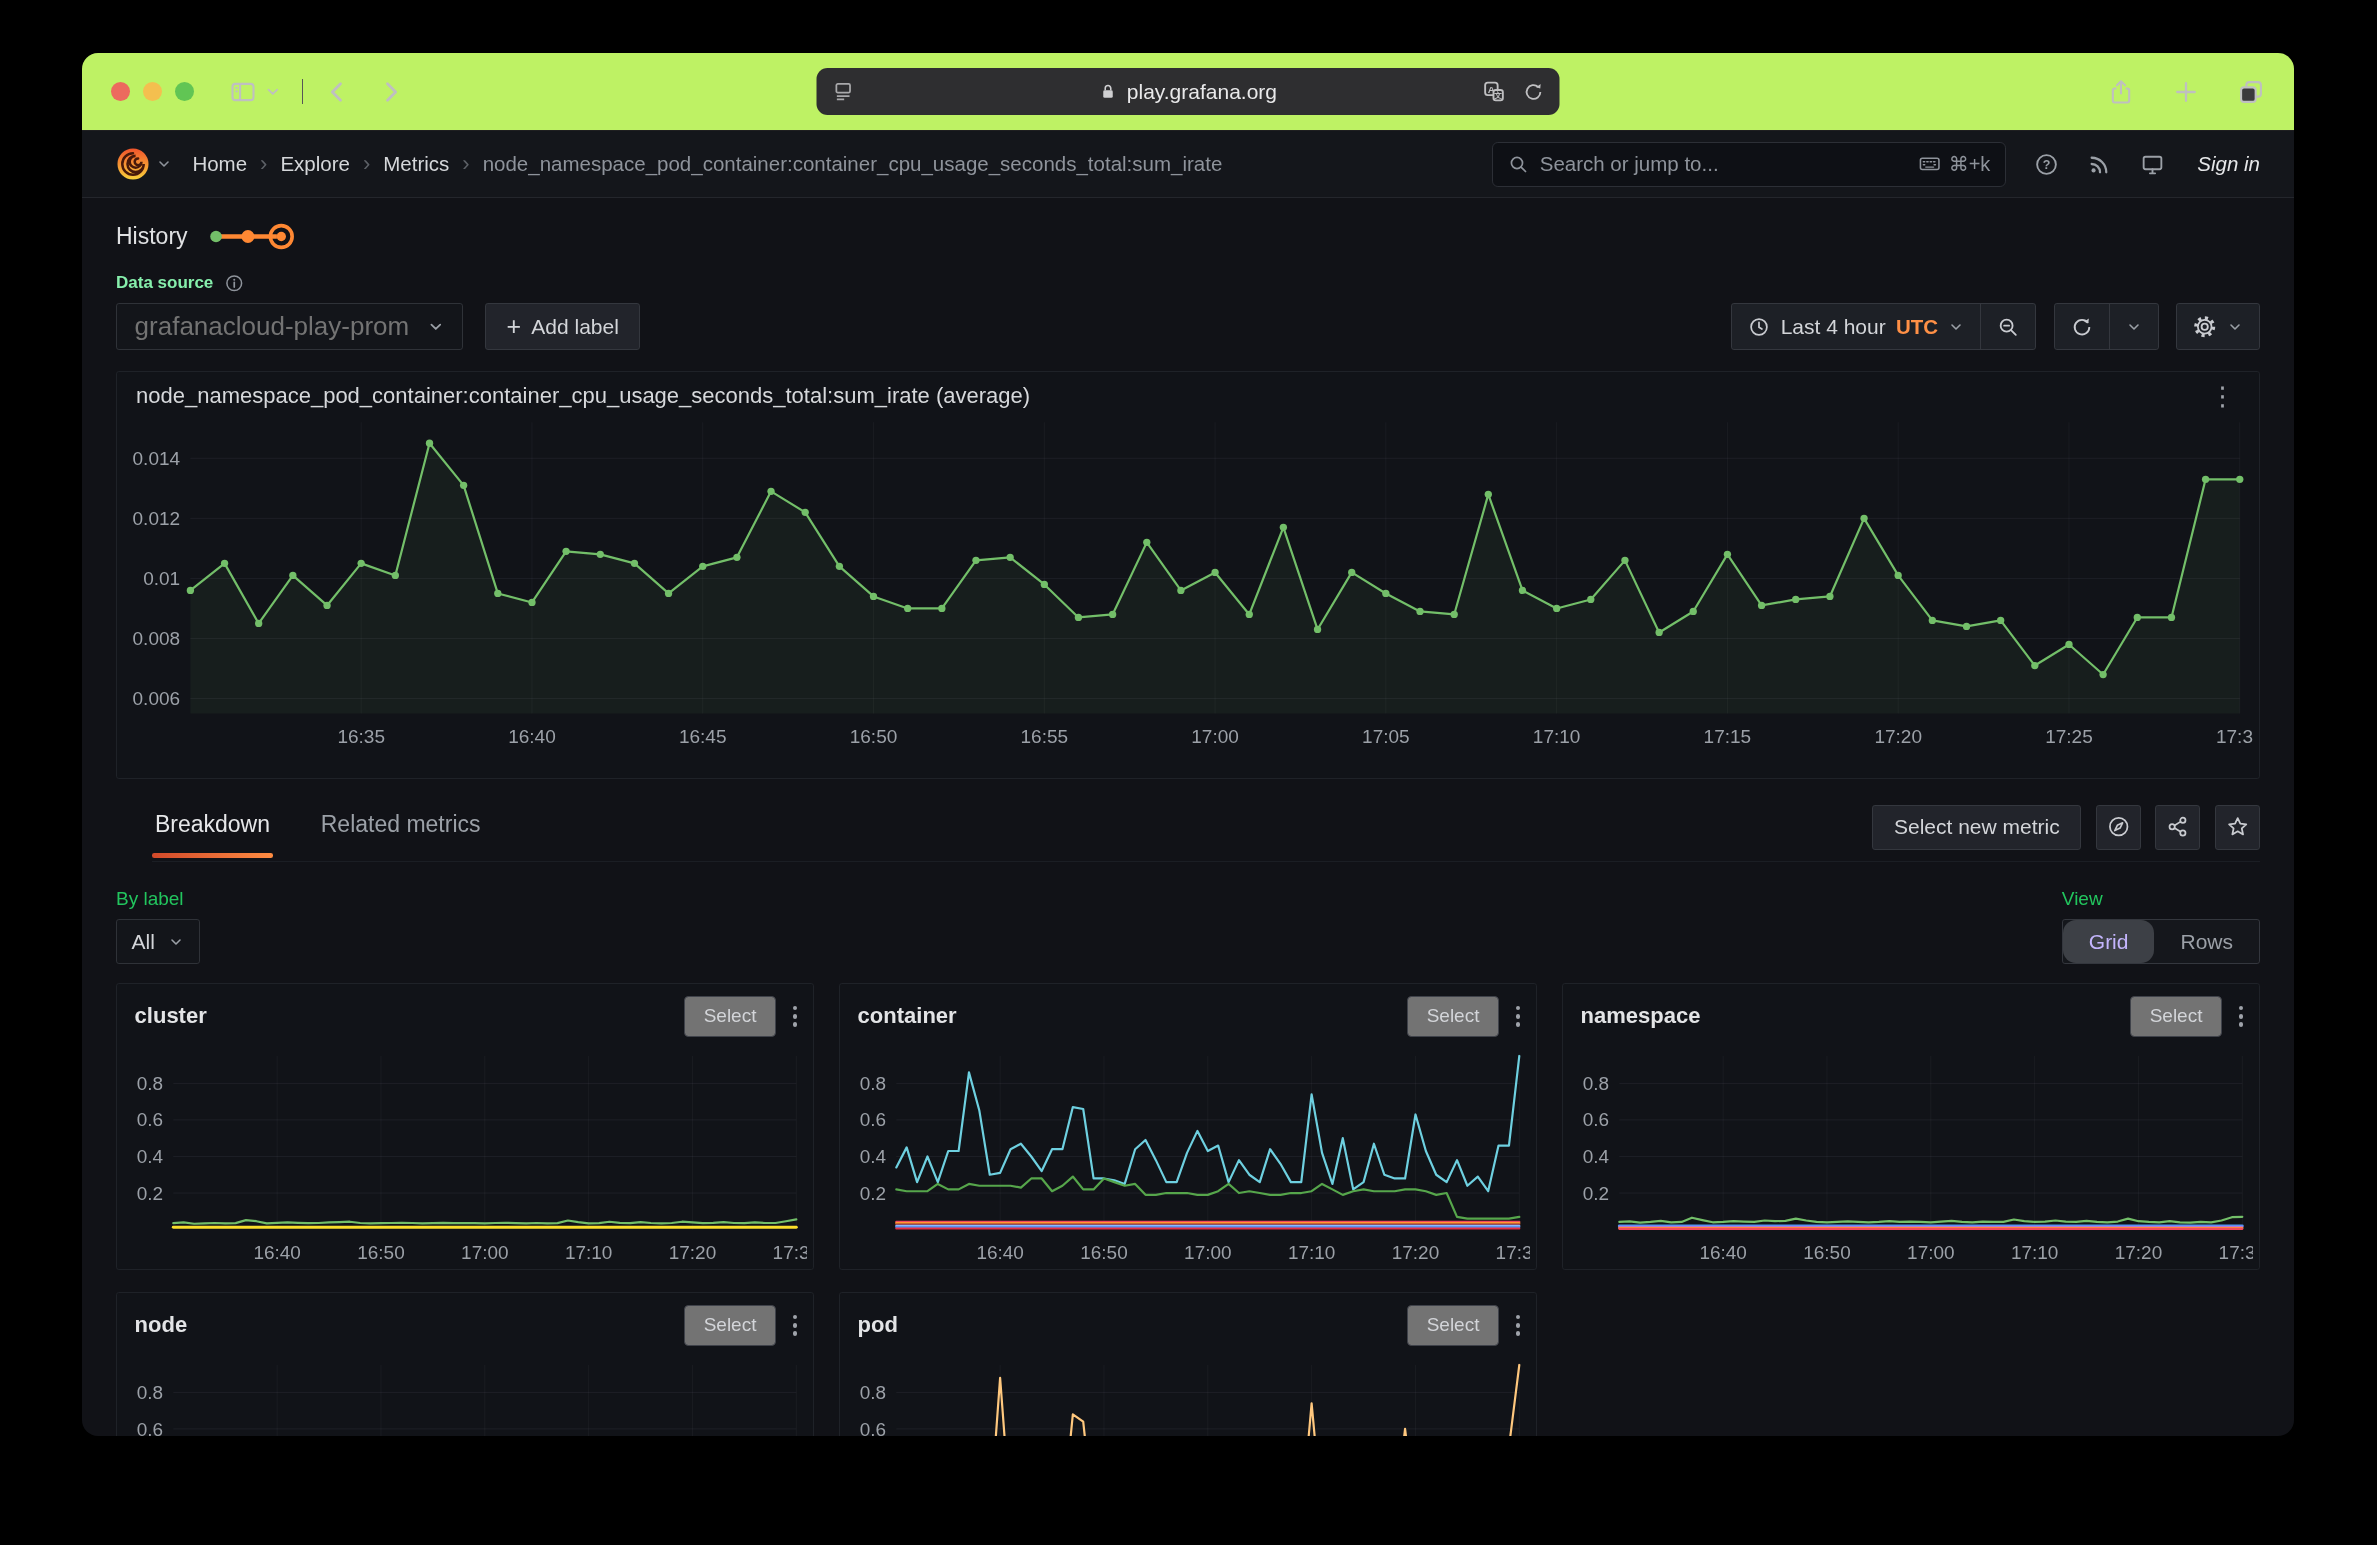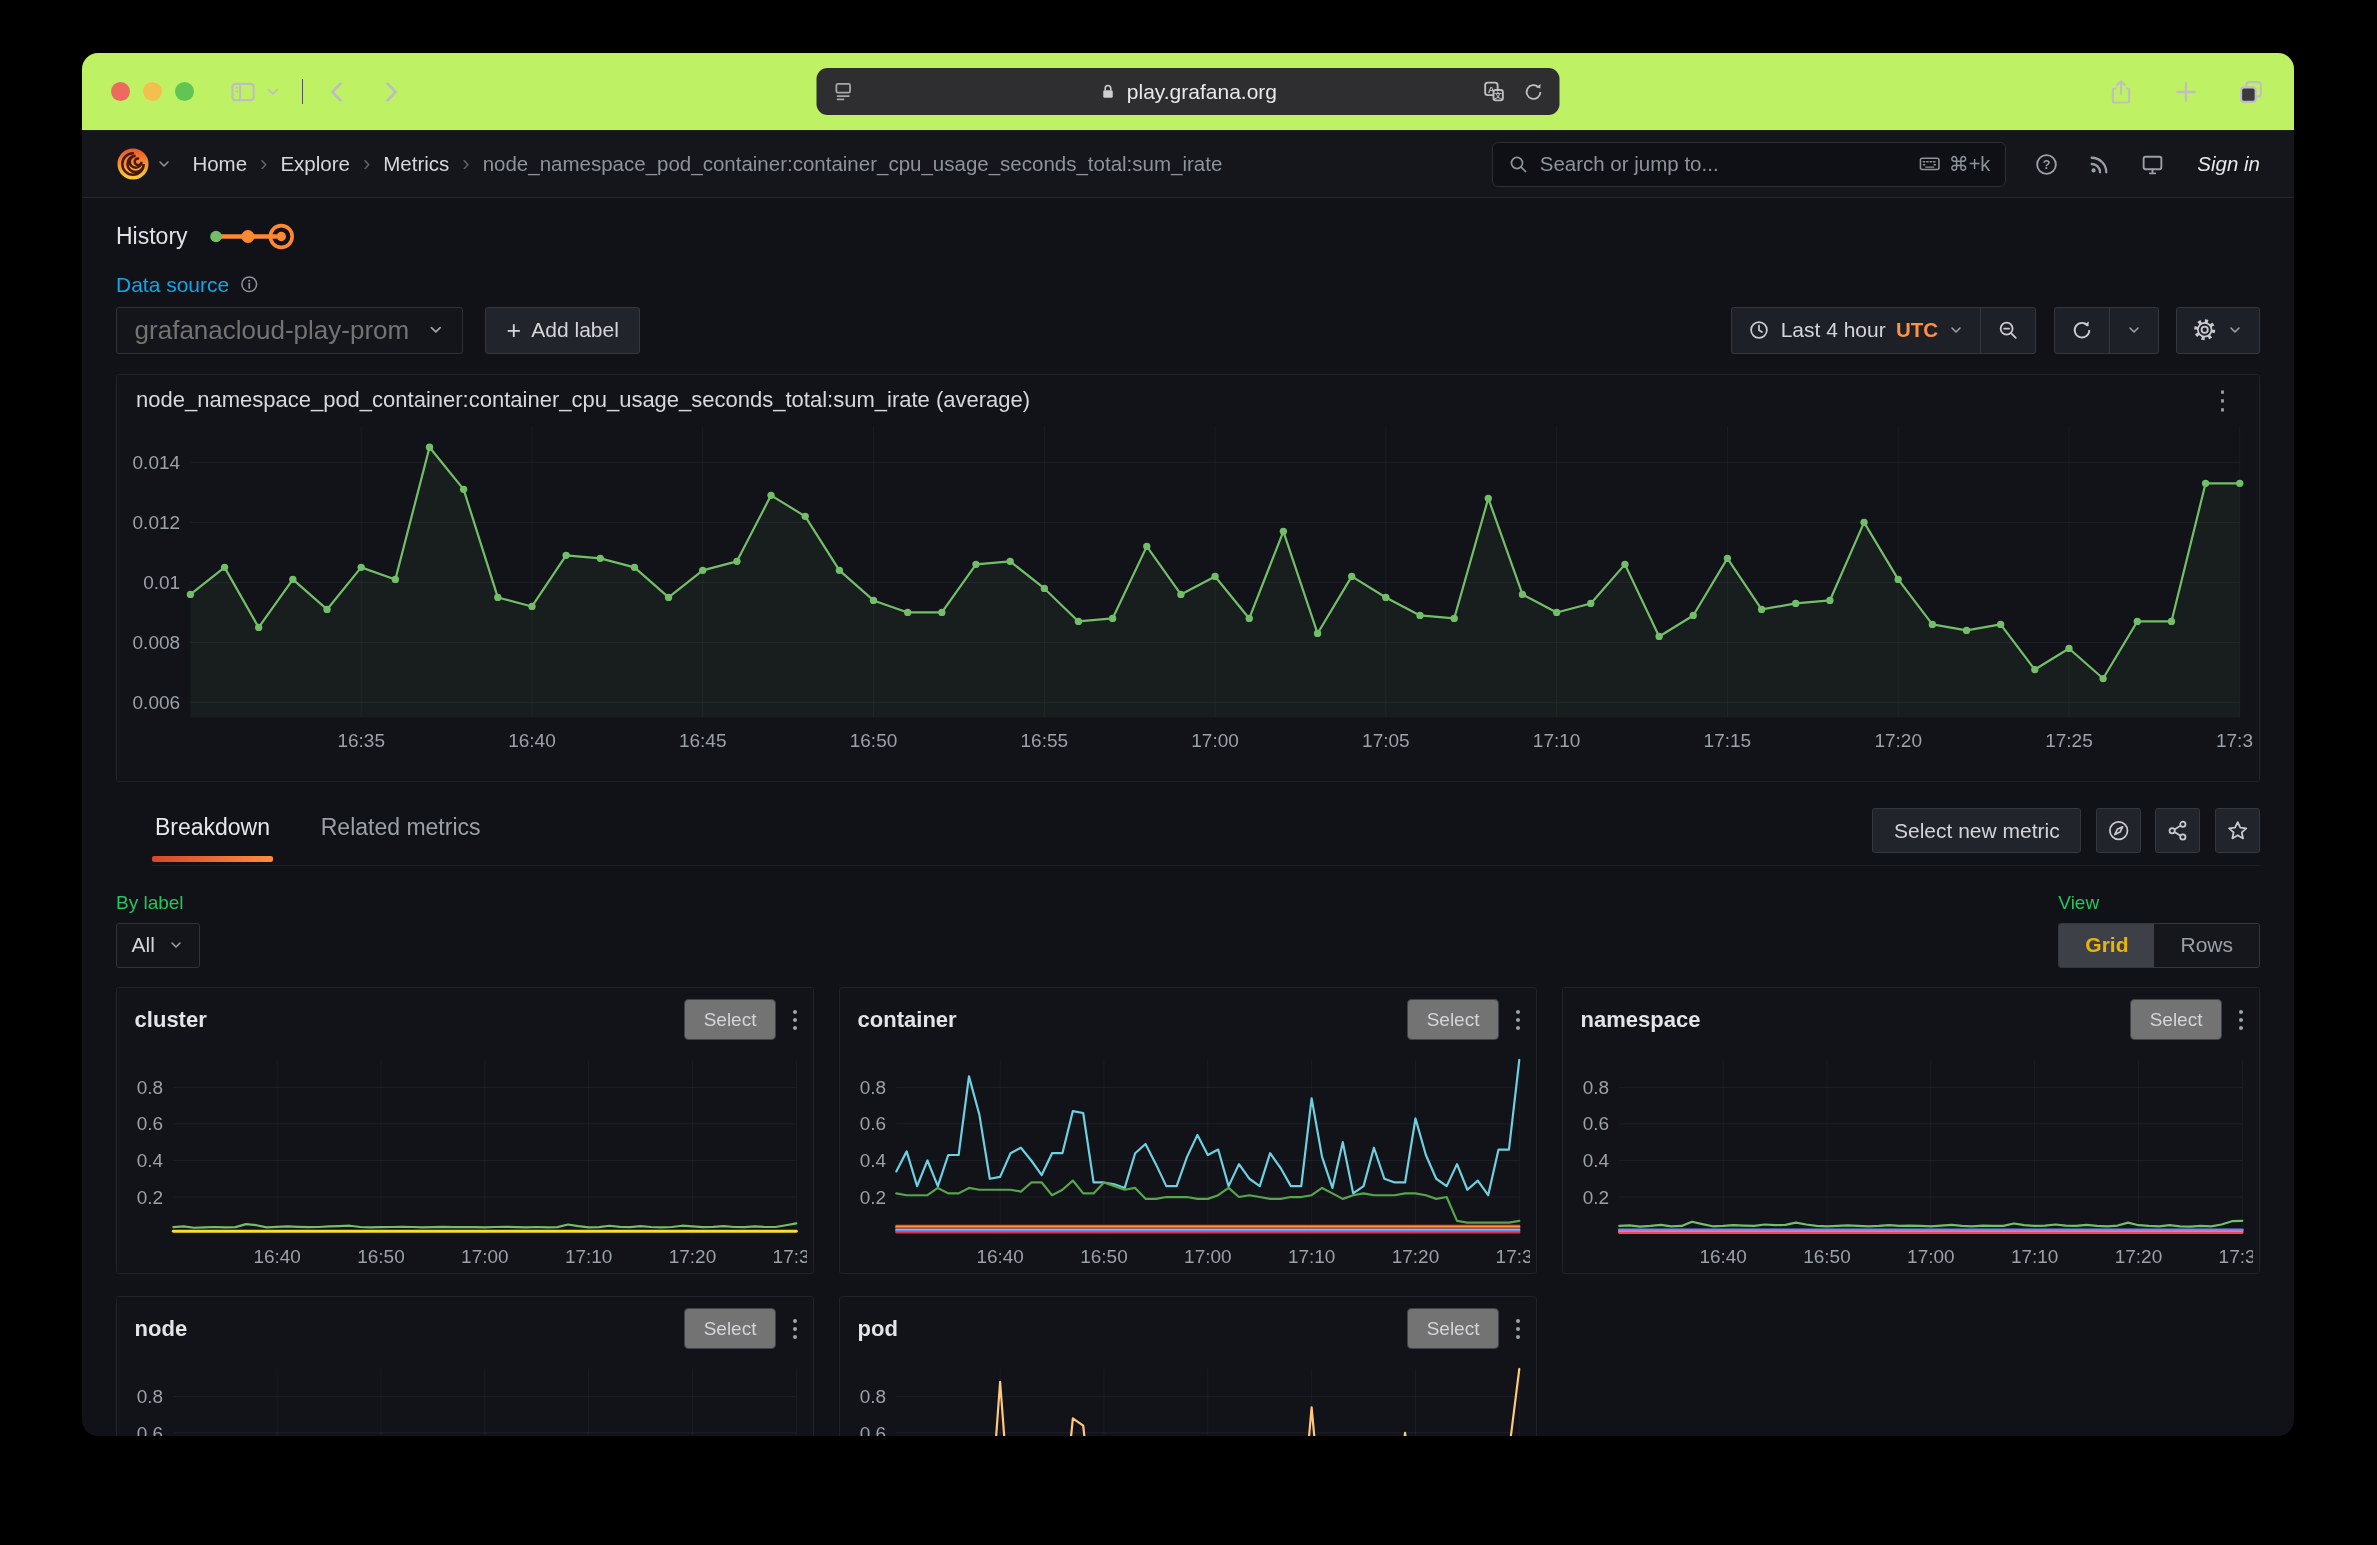--- a/index.html
+++ b/index.html
@@ -60,21 +60,21 @@
   }
   .search-ph { color:#8e939b; font-size:20.5px; flex:1; }
   .kbd-hint { display:flex; align-items:center; gap:7.3px; color:#8e939b; font-size:20px; }
   .signin { color:#e6e7e9; font-size:20.5px; margin-left:4.4px;font-style:italic; }
 
   
   .content { padding:0 34px; }
   .hist-row { margin-top:20.5px; display:flex; align-items:center; gap:19px; height:35px; }
   .hist-label { color:#e0e1e3; font-size:23px; font-weight:500; }
   .ds-label-row { margin-top:19px; display:flex; align-items:center; gap:10.2px; }
-  .ds-label { color:#0ea5e9; font-size:21px; font-weight:400; }
+  .ds-label { color:#86efac; font-size:17px; font-weight:700; }
 
   .controls-row { margin-top:10.2px; display:flex; align-items:center; justify-content:space-between; }
   .controls-left { display:flex; align-items:center; gap:22px; }
   .select-box {
     height:47px; min-width:296px; background:#13151a; border:0.7px solid #2f3238;
     border-radius:2.9px; display:flex; align-items:center; padding:0 17.6px; gap:17.6px;
   }
   .select-box .val { color:#737373; font-size:26px; flex:1; }
   .btn {
     height:47px; background:#22242b; border:0.7px solid #34373e; border-radius:2.9px;
@@ -108,21 +108,21 @@
   .icon-btn { width:45px; height:45px; background:#22242b; border:0.7px solid #34373e; border-radius:2.9px; display:flex; align-items:center; justify-content:center; }
 
   
   .filter-row { margin-top:26px; display:flex; justify-content:space-between; align-items:flex-end; }
   .fcol { display:flex; flex-direction:column; gap:8.8px; }
   .flabel { color:#22c55e; font-size:19px; font-weight:500; }
   .all-select { height:45px; min-width:82px; background:#13151a; border:0.7px solid #2f3238; border-radius:2.9px; display:flex; align-items:center; gap:13px; padding:0 14.6px; }
   .all-select .val { color:#d3d5d9; font-size:21px; }
   .view-toggle { display:flex; height:45px; border:0.7px solid #34373e; border-radius:2.9px; background:#15171c; overflow:hidden; }
   .vt-seg { display:flex; align-items:center; padding:0 26px; font-size:21px; color:#9ba0a7; }
-  .vt-seg.active { background:#3d4046; color:#eab308; font-weight:700; border-radius:0; }
+  .vt-seg.active { background:#3d4046; color:#c4b5fd; font-weight:400; border-radius:13px; }
 
   
   .bd-grid { margin-top:19px; display:grid; grid-template-columns:repeat(3,1fr); gap:22px 25px; }
   .bd-panel { position:relative; height:287px; background:#111318; border:0.7px solid #1f2228; border-radius:2.9px; }
   .bd-head { display:flex; align-items:center; padding:11.7px 11.7px 0 17.6px; }
   .bd-title { color:#e3e4e6; font-size:22px; font-weight:600; }
   .bd-right { margin-left:auto; display:flex; align-items:center; gap:11.7px; }
   .sel-btn { height:41px; padding:0 19px; background:#737373; border:0.7px solid #3f424a; border-radius:4.4px; color:#d3d5d9; font-size:19px; display:flex; align-items:center; }
   .bd-chart { position:absolute; left:5.9px; right:5.9px; top:53px; bottom:4.4px; }
   .bd-chart svg { width:100%; height:100%; }

